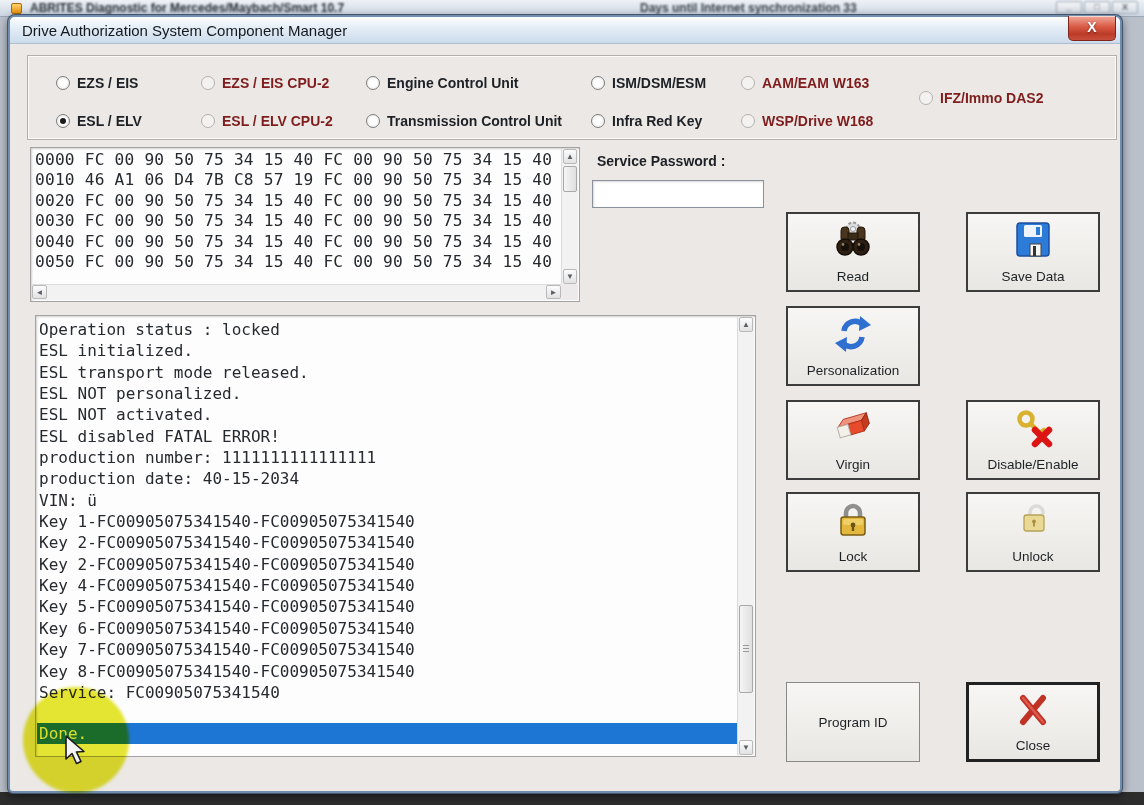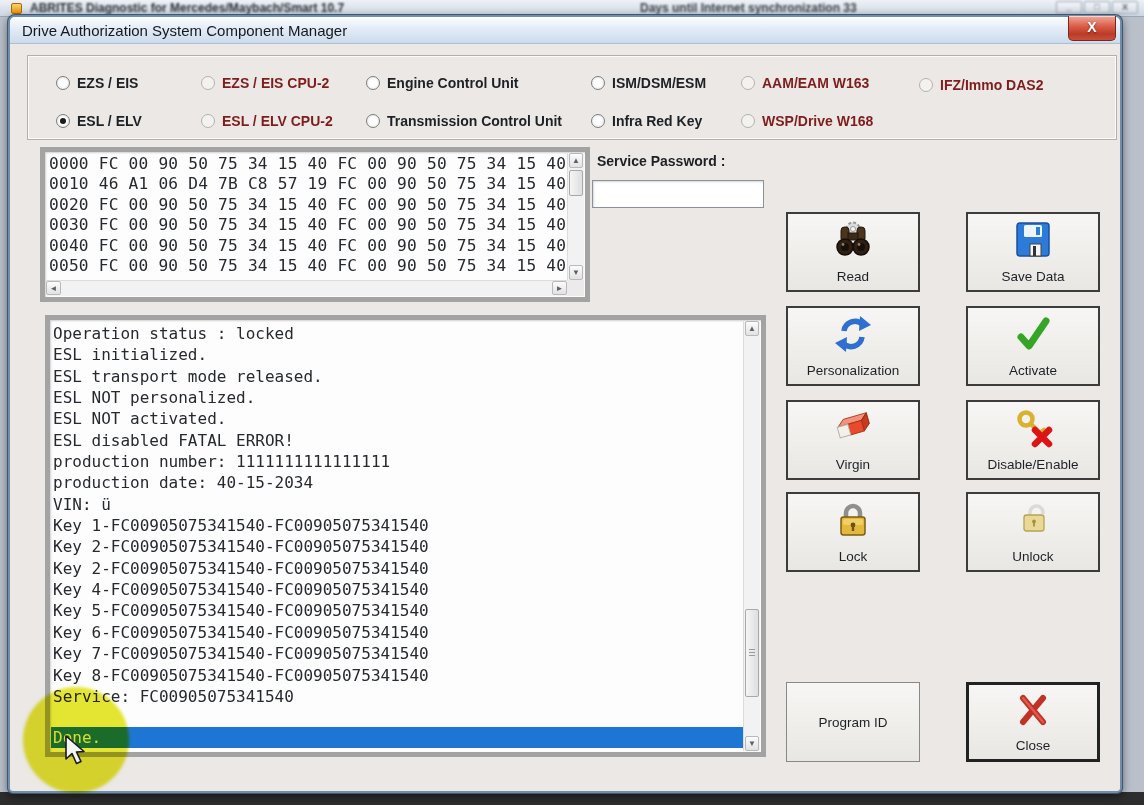--- a/index.html
+++ b/index.html
@@ -40,21 +40,21 @@
   .radio { position:absolute; display:flex; align-items:center; gap:7px; cursor:pointer; height:18px; }
   .rb { width:14px; height:14px; border-radius:50%; background:radial-gradient(#ffffff 40%, #dcdcdc);
     border:1px solid #7d7d7d; position:relative; flex:0 0 auto; }
   .radio.disabled .rb { border-color:#b4b2ae; background:#f3f2f0; }
   .rb .dot { position:absolute; left:3px; top:3px; width:6px; height:6px; border-radius:50%; background:#1c1c1c; display:none; }
   .radio.checked .rb .dot { display:block; }
   .rb-label { font-size:14px; font-weight:600; color:#1d2126; white-space:nowrap; }
   .radio.disabled .rb-label { color:#7f1d1d; }
 
   
-  .sunken { background:#fdfdfd; border:5px solid #a3a3a3; box-shadow:inset 1px 1px 2px rgba(0,0,0,.18);margin-left:10px; }
+  .sunken { background:#fdfdfd; border:1px solid #a3a3a3; box-shadow:inset 1px 1px 2px rgba(0,0,0,.18); }
   .mono { font-family:"DejaVu Sans Mono", monospace; }
 
   .hexbox { left:20px; top:130px; width:550px; height:155px; }
   .hex-lines { position:absolute; left:4px; top:2px; right:20px; bottom:18px; overflow:hidden; }
   .hex-line { white-space:pre; font-size:16.2px; line-height:20.4px; color:#26292e; letter-spacing:0.2px; }
 
   .logbox { left:25px; top:298px; width:721px; height:442px; }
   .log-lines { position:absolute; left:3px; top:3px; right:20px; bottom:3px; overflow:hidden; }
   .log-line { white-space:pre; font-size:16px; line-height:21.35px; color:#26292e; }
   .log-selected { position:absolute; left:1px; right:18px; top:407px; height:21px;
@@ -130,21 +130,21 @@
       <span class="rb-label">Engine Control Unit</span>
       </label>
     <label class="radio" style="left:563px;top:18px;">
       <span class="rb"></span>
       <span class="rb-label">ISM/DSM/ESM</span>
       </label>
     <label class="radio disabled" style="left:713px;top:18px;">
       <span class="rb"></span>
       <span class="rb-label">AAM/EAM W163</span>
       </label>
-    <label class="radio disabled" style="left:891px;top:20px;">
+    <label class="radio disabled" style="left:891px;top:33px;">
       <span class="rb"></span>
       <span class="rb-label">IFZ/Immo DAS2</span>
       </label>
 
     <label class="radio checked" style="left:28px;top:56px;">
       <span class="rb">
           <span class="dot"></span>
         </span>
       <span class="rb-label">ESL / ELV</span>
       </label>
@@ -252,26 +252,20 @@
   <div class="btn col1 row2">
     <svg class="ico" viewBox="0 0 40 40">
       <path d="M11 17 A11 11 0 0 1 30 11" fill="none" stroke="#2e6fd0" stroke-width="5.5"></path>
       <polygon points="27,2 38,11 26,17" fill="#2e6fd0"></polygon>
       <path d="M29 23 A11 11 0 0 1 10 29" fill="none" stroke="#2e6fd0" stroke-width="5.5"></path>
       <polygon points="13,38 2,29 14,23" fill="#2e6fd0"></polygon>
     </svg>
     <div class="lbl">Personalization</div>
   </div>
 
-  <div class="btn col2 row2">
-    <svg class="ico" viewBox="0 0 40 40">
-      <path d="M8 23 L16 32 L33 7" fill="none" stroke="#35a527" stroke-width="7" stroke-linecap="round" stroke-linejoin="round"></path>
-    </svg>
-    <div class="lbl">Activate</div>
-  </div>
 
   <div class="btn col1 row3">
     <svg class="ico" viewBox="0 0 40 40">
       <g transform="rotate(-16 20 20)">
         <polygon points="6,15 13,9 37,9 30,15" fill="#f0937d" stroke="#b33017" stroke-width="0.8"></polygon>
         <polygon points="30,15 37,9 37,20 30,26" fill="#c43b1f" stroke="#8d2510" stroke-width="0.8"></polygon>
         <rect x="16" y="15" width="14" height="11" fill="#e84a2c" stroke="#b33017"></rect>
         <rect x="5" y="15" width="11" height="11" fill="#f3f0ea" stroke="#b6b1a8"></rect>
       </g>
     </svg>

